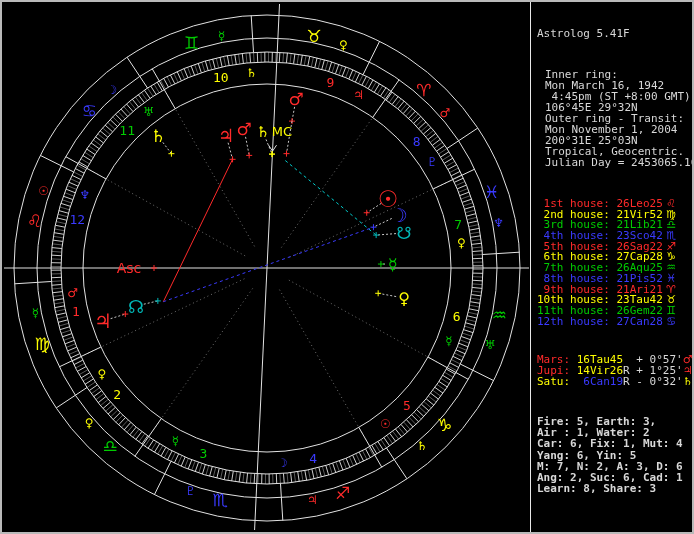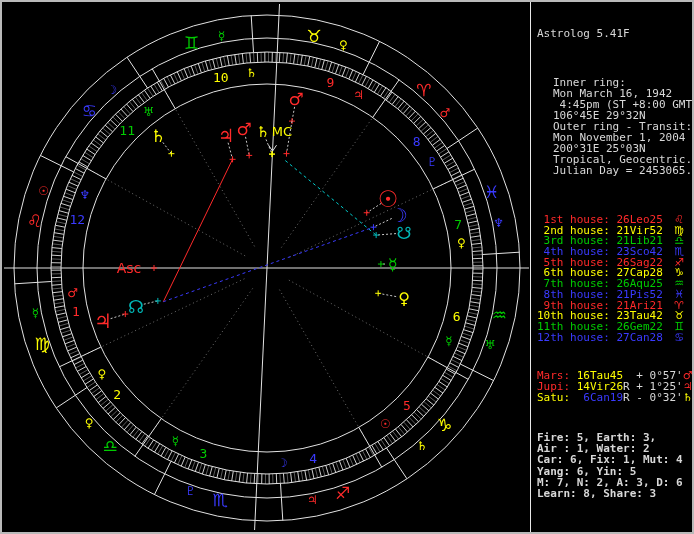--- a/index.html
+++ b/index.html
@@ -2,24 +2,24 @@
 <html><head>
 <meta charset="utf-8">
 <style>
   html,body{margin:0;padding:0;background:#222;}
   .screen{position:relative;width:694px;height:534px;background:#000;
           border:2px solid #b9b9b9;box-sizing:border-box;overflow:hidden;
           font-family:"DejaVu Sans Mono",monospace;}
   .wheel-area{position:absolute;left:0;top:0;width:528px;height:530px;}
   .sidebar{position:absolute;left:528px;top:0;width:162px;height:530px;
            border-left:1px solid #e8e8e8;background:#000;
-           padding:4px 0 0 6px;box-sizing:border-box;
+           padding:4px 8px 0 6px;box-sizing:border-box;
            font-size:11px;line-height:11px;white-space:pre;color:#d8d8d8;}
   .sb-title{color:#d8d8d8;}
-  .info-block{margin:16px;}
+  .info-block{margin:8px;}
   .house-block{margin-top:1px;line-height:10.7px;}
   .hrow{display:flex;align-items:center;height:10.7px;}
   .hrow .hglyph{margin-left:auto;margin-right:8px;font-family:"DejaVu Sans",sans-serif;font-size:11px;}
   .transit-block{margin-top:5px;line-height:11px;}
   .trow{display:flex;align-items:flex-end;height:11px;}
   .trow .tglyph{margin-left:auto;margin-right:8px;font-family:"DejaVu Sans",sans-serif;font-size:11px;}
   .stats-block{margin-top:7px;line-height:11.1px;color:#d8d8d8;font-weight:bold;}
   svg text{font-family:"DejaVu Sans",sans-serif;}
   svg text.num{font-family:"DejaVu Sans Mono",monospace;}
 </style>
@@ -534,15 +534,15 @@
         <line x1="274.54613055119734" y1="143.13152505526105" x2="270.54613055119734" y2="149.13152505526105" stroke="#e2e2e2" stroke-width="1"></line>
         <line x1="267.00640222776474" y1="152.10998315596828" x2="273.00640222776474" y2="152.10998315596828" stroke="#ffff00" stroke-width="1"></line>
         <line x1="270.00640222776474" y1="149.10998315596828" x2="270.00640222776474" y2="155.10998315596828" stroke="#ffff00" stroke-width="1"></line>
       </svg>
   </div>
   <div class="sidebar">
     <div class="sb-title">Astrolog 5.41F</div>
     <div class="info-block" id="info-lines"><div>Inner ring:</div><div>Mon March 16, 1942</div><div> 4:45pm (ST +8:00 GMT)</div><div>106°45E 29°32N</div><div>Outer ring - Transit:</div><div>Mon November 1, 2004</div><div>200°31E 25°03N</div><div>Tropical, Geocentric.</div><div>Julian Day = 2453065.1667</div></div>
     <div class="house-block" id="house-list"><div class="hrow" style="color: rgb(255, 42, 42);"><span> 1st house: 26Leo25</span><span class="hglyph">♌</span></div><div class="hrow" style="color: rgb(255, 255, 0);"><span> 2nd house: 21Vir52</span><span class="hglyph">♍</span></div><div class="hrow" style="color: rgb(0, 204, 0);"><span> 3rd house: 21Lib21</span><span class="hglyph">♎</span></div><div class="hrow" style="color: rgb(58, 58, 255);"><span> 4th house: 23Sco42</span><span class="hglyph">♏</span></div><div class="hrow" style="color: rgb(255, 42, 42);"><span> 5th house: 26Sag22</span><span class="hglyph">♐</span></div><div class="hrow" style="color: rgb(255, 255, 0);"><span> 6th house: 27Cap28</span><span class="hglyph">♑</span></div><div class="hrow" style="color: rgb(0, 204, 0);"><span> 7th house: 26Aqu25</span><span class="hglyph">♒</span></div><div class="hrow" style="color: rgb(58, 58, 255);"><span> 8th house: 21Pis52</span><span class="hglyph">♓</span></div><div class="hrow" style="color: rgb(255, 42, 42);"><span> 9th house: 21Ari21</span><span class="hglyph">♈</span></div><div class="hrow" style="color: rgb(255, 255, 0);"><span>10th house: 23Tau42</span><span class="hglyph">♉</span></div><div class="hrow" style="color: rgb(0, 204, 0);"><span>11th house: 26Gem22</span><span class="hglyph">♊</span></div><div class="hrow" style="color: rgb(58, 58, 255);"><span>12th house: 27Can28</span><span class="hglyph">♋</span></div></div>
     <div class="transit-block" id="transit-list"><div class="trow"><span style="color: rgb(255, 42, 42);">Mars:</span><span style="color: rgb(255, 255, 0);"> 16Tau45</span><span style="color: rgb(216, 216, 216);"> </span><span style="color: rgb(216, 216, 216);"> + 0°57'</span><span class="tglyph" style="color: rgb(255, 42, 42);">♂</span></div><div class="trow"><span style="color: rgb(255, 42, 42);">Jupi:</span><span style="color: rgb(255, 255, 0);"> 14Vir26</span><span style="color: rgb(216, 216, 216);">R</span><span style="color: rgb(216, 216, 216);"> + 1°25'</span><span class="tglyph" style="color: rgb(255, 42, 42);">♃</span></div><div class="trow"><span style="color: rgb(255, 255, 0);">Satu:</span><span style="color: rgb(58, 58, 255);">  6Can19</span><span style="color: rgb(216, 216, 216);">R</span><span style="color: rgb(216, 216, 216);"> - 0°32'</span><span class="tglyph" style="color: rgb(255, 255, 0);">♄</span></div></div>
-    <div class="stats-block" id="stats-list"><div>Fire: 5, Earth: 3,</div><div>Air : 1, Water: 2</div><div>Car: 6, Fix: 1, Mut: 4</div><div>Yang: 6, Yin: 5</div><div>M: 7, N: 2, A: 3, D: 6</div><div>Learn: 8, Share: 3</div></div>
+    <div class="stats-block" id="stats-list"><div>Fire: 5, Earth: 3,</div><div>Air : 1, Water: 2</div><div>Car: 6, Fix: 1, Mut: 4</div><div>Yang: 6, Yin: 5</div><div>M: 7, N: 2, A: 3, D: 6</div><div>Ang: 2, Suc: 6, Cad: 1</div><div>Learn: 8, Share: 3</div></div>
   </div>
 </div>
 
 </body></html>

